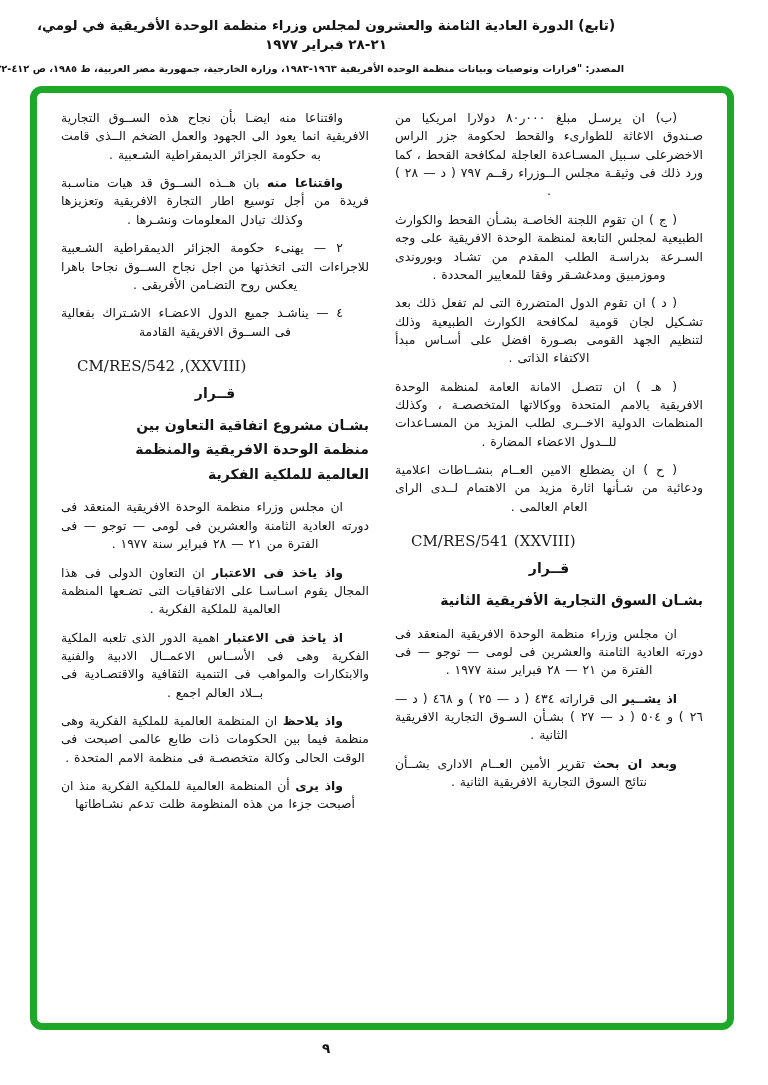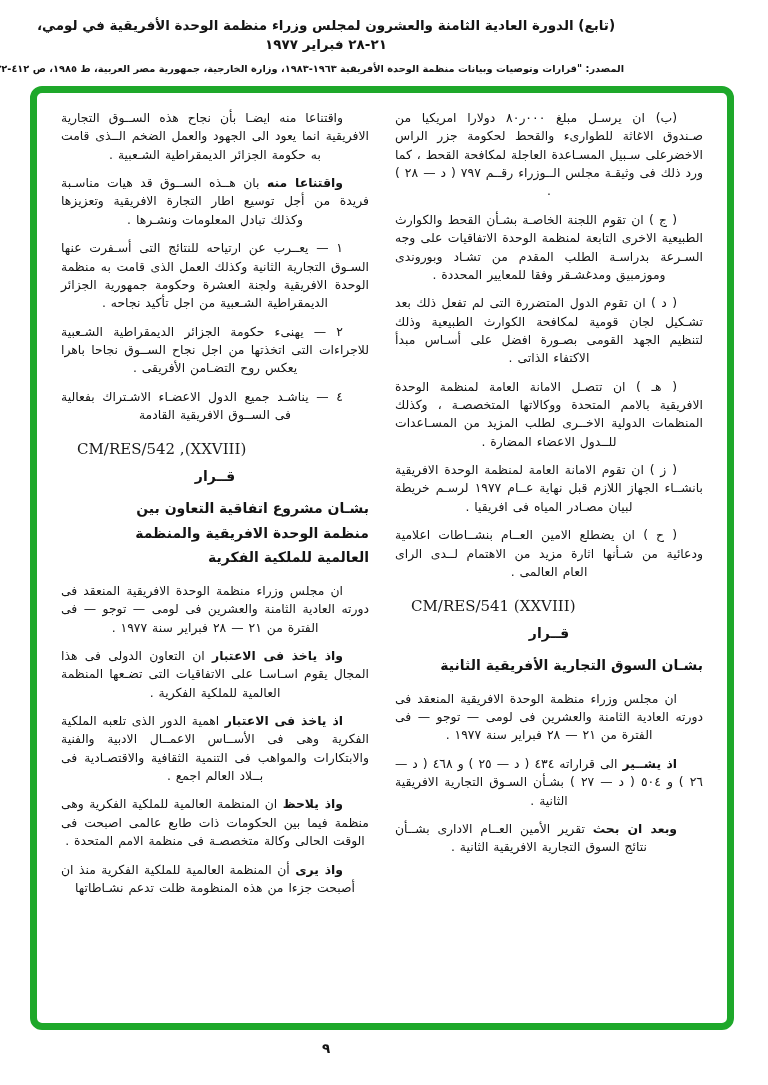--- a/index.html
+++ b/index.html
@@ -76,39 +76,37 @@
   <div class="hdr">
     <div class="hdr-line1">(تابع) الدورة العادية الثامنة والعشرون لمجلس وزراء منظمة الوحدة الأفريقية في لومي، ٢١-٢٨ فبراير ١٩٧٧</div>
     <div class="hdr-line2">المصدر: "قرارات وتوصيات وبيانات منظمة الوحدة الأفريقية ١٩٦٣-١٩٨٣، وزارة الخارجية، جمهورية مصر العربية، ط ١٩٨٥، ص ٤١٢-٤٢٢"</div>
   </div>
 
   <div class="frame">
     <div class="cols">
 
       <section class="col">
         <p class="para"><b></b><span>(ب) ان يرسـل مبلغ ٠٠٠ر٨٠ دولارا امريكيا من صـندوق الاغاثة للطوارىء والقحط لحكومة جزر الراس الاخضرعلى سـبيل المسـاعدة العاجلة لمكافحة القحط ، كما ورد ذلك فى وثيقـة مجلس الــوزراء رقــم ٧٩٧ ( د — ٢٨ ) .</span></p>
-        <p class="para"><b></b><span>( ج ) ان تقوم اللجنة الخاصـة بشـأن القحط والكوارث الطبيعية الاخرى التابعة لمنظمة الوحدة الاتفاقيات على وجه السـرعة بدراسـة الطلب المقدم من تشـاد وبوروندى وموزمبيق ومدغشـقر وفقا للمعايير المحددة .</span></p>
+        <p class="para"><b></b><span>( ج ) ان تقوم اللجنة الخاصـة بشـأن القحط والكوارث الطبيعية لمجلس التابعة لمنظمة الوحدة الافريقية على وجه السـرعة بدراسـة الطلب المقدم من تشـاد وبوروندى وموزمبيق ومدغشـقر وفقا للمعايير المحددة .</span></p>
         <p class="para"><b></b><span>( د ) ان تقوم الدول المتضررة التى لم تفعل ذلك بعد تشـكيل لجان قومية لمكافحة الكوارث الطبيعية وذلك لتنظيم الجهد القومى بصـورة افضل على أسـاس مبدأ الاكتفاء الذاتى .</span></p>
         <p class="para"><b></b><span>( هـ ) ان تتصـل الامانة العامة لمنظمة الوحدة الافريقية بالامم المتحدة ووكالاتها المتخصصـة ، وكذلك المنظمات الدولية الاخــرى لطلب المزيد من المسـاعدات للــدول الاعضاء المضارة .</span></p>
-        <p class="para"><b></b><span>( ز ) ان تقوم الامانة العامة لمنظمة الوحدة الافريقية بانشــاء الجهاز اللازم قبل نهاية عــام ١٩٧٧ لرسـم خريطة لبيان مصـادر المياه فى افريقيا .</span></p>
         <p class="para"><b></b><span>( ح ) ان يضطلع الامين العــام بنشــاطات اعلامية ودعائية من شـأنها اثارة مزيد من الاهتمام لــدى الراى العام العالمى .</span></p>
 
         <p class="res" dir="ltr">CM/RES/541 (XXVIII)</p>
         <h3 class="qarar">قــرار</h3>
         <h4 class="subject">بشـان السوق التجارية الأفريقية الثانية</h4>
 
         <p class="para"><b></b><span>ان مجلس وزراء منظمة الوحدة الافريقية المنعقد فى دورته العادية الثامنة والعشرين فى لومى — توجو — فى الفترة من ٢١ — ٢٨ فبراير سنة ١٩٧٧ .</span></p>
         <p class="para"><b>اذ يشــير</b><span> الى قراراته ٤٣٤ ( د — ٢٥ ) و ٤٦٨ ( د — ٢٦ ) و ٥٠٤ ( د — ٢٧ ) بشـأن السـوق التجارية الافريقية الثانية .</span></p>
         <p class="para"><b>وبعد ان بحث</b><span> تقرير الأمين العــام الادارى بشــأن نتائج السوق التجارية الافريقية الثانية .</span></p>
       </section>
 
       <section class="col">
         <p class="para"><b></b><span>واقتناعا منه ايضـا بأن نجاح هذه الســوق التجارية الافريقية انما يعود الى الجهود والعمل الضخم الــذى قامت به حكومة الجزائر الديمقراطية الشـعبية .</span></p>
         <p class="para"><b>واقتناعا منه</b><span> بان هــذه الســوق قد هيات مناسـبة فريدة من أجل توسيع اطار التجارة الافريقية وتعزيزها وكذلك تبادل المعلومات ونشـرها .</span></p>
-        <p class="para"><b></b><span>١ — يعــرب عن ارتياحه للنتائج التى أسـفرت عنها السـوق التجارية الثانية وكذلك العمل الذى قامت به منظمة الوحدة الافريقية ولجنة العشرة وحكومة جمهورية الجزائر الديمقراطية الشـعبية من اجل تأكيد نجاحه .</span></p>
         <p class="para"><b></b><span>٢ — يهنىء حكومة الجزائر الديمقراطية الشـعبية للاجراءات التى اتخذتها من اجل نجاح الســوق نجاحا باهرا يعكس روح التضـامن الأفريقى .</span></p>
         <p class="para"><b></b><span>٤ — يناشـد جميع الدول الاعضـاء الاشـتراك بفعالية فى الســوق الافريقية القادمة</span></p>
 
         <p class="res" dir="ltr">CM/RES/542 ,(XXVIII)</p>
         <h3 class="qarar">قــرار</h3>
         <h4 class="subject">بشـان مشروع اتفاقية التعاون بين
 منظمة الوحدة الافريقية والمنظمة
 العالمية للملكية الفكرية</h4>
 
         <p class="para"><b></b><span>ان مجلس وزراء منظمة الوحدة الافريقية المنعقد فى دورته العادية الثامنة والعشرين فى لومى — توجو — فى الفترة من ٢١ — ٢٨ فبراير سنة ١٩٧٧ .</span></p>

